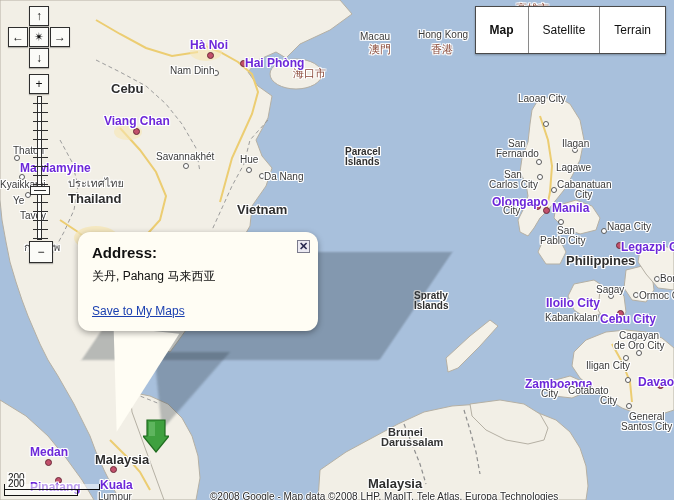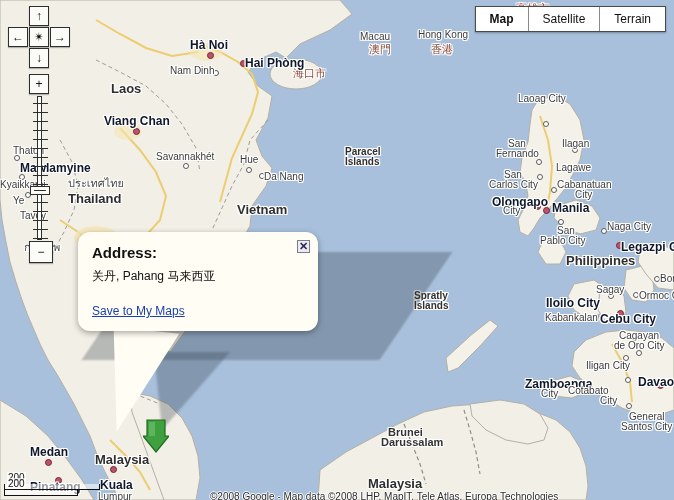--- a/index.html
+++ b/index.html
@@ -29,21 +29,21 @@
     color: #3a3a3a;
     text-shadow:
       1px 0 0 #fff, -1px 0 0 #fff, 0 1px 0 #fff, 0 -1px 0 #fff,
       1px 1px 0 #fff, -1px -1px 0 #fff, 1px -1px 0 #fff, -1px 1px 0 #fff;
     line-height: 1.05;
   }
   .lbl.city  { font-size: 10px; }
   .lbl.ctry  { font-size: 13px; font-weight: bold; color: #2e2e2e; }
   .lbl.ctry-sm { font-size: 11px; font-weight: bold; color: #333; }
   .lbl.sea-lbl { font-size: 10px; font-weight: bold; color: #2f2f2f; }
-  .lbl.big-city { font-size: 12px; font-weight: bold; color: #0f172a; }
+  .lbl.big-city { font-size: 12px; font-weight: bold; color: #6d28d9; }
   .lbl.thai { font-size: 11px; color: #4a4a4a; }
   .lbl.cjk { font-size: 11px; color: #8a4a3a; }
 
   .dot {
     position: absolute;
     width: 6px; height: 6px;
     border-radius: 50%;
     background: #fff;
     border: 1.5px solid #5a5a5a;
   }
@@ -117,21 +117,21 @@
   #maptype-control {
     position: absolute; right: 8px; top: 6px;
     display: flex;
     border: 1px solid #4a4a4a;
     background: #fff;
     box-shadow: 0 1px 2px rgba(0,0,0,0.3);
     z-index: 40;
   }
   .mt-btn {
     font-size: 12px; color: #111;
-    padding: 5px 14px;
+    padding: 16px 14px;
     border-right: 1px solid #8a8a8a;
     background: #fff;
     cursor: pointer;
     text-align: center;
   }
   .mt-btn:last-child { border-right: none; }
   .mt-btn.active { font-weight: bold; }
 
   
   #nav-control { position: absolute; left: 8px; top: 6px; z-index: 40; width: 62px; }
@@ -277,21 +277,21 @@
       <path d="M540,116 L548,140 L552,166 L550,192 L546,212" fill="none" stroke="#eccd72" stroke-width="2"></path>
       <path d="M612,344 L622,362 L630,382 L632,402" fill="none" stroke="#eccd72" stroke-width="2"></path>
       <path d="M110,440 L126,456 L140,472 L150,490" fill="none" stroke="#eccd72" stroke-width="2"></path>
 
       <ellipse cx="96" cy="238" rx="22" ry="12" fill="#f6e6b4" opacity="0.75"></ellipse>
       <ellipse cx="128" cy="132" rx="14" ry="8" fill="#f6e6b4" opacity="0.6"></ellipse>
       <ellipse cx="206" cy="52" rx="16" ry="9" fill="#f6e6b4" opacity="0.6"></ellipse>
     </svg>
 
     <div id="label-layer">
-        <div class="lbl ctry" style="left: 111px; top: 82px;">Laos</div>
+        <div class="lbl ctry" style="left: 111px; top: 82px;">Cebu</div>
         <div class="lbl ctry" style="left: 68px; top: 192px;">Thailand</div>
         <div class="lbl ctry" style="left: 237px; top: 203px;">Vietnam</div>
         <div class="lbl ctry" style="left: 566px; top: 254px;">Philippines</div>
         <div class="lbl ctry" style="left: 95px; top: 453px;">Malaysia</div>
         <div class="lbl ctry" style="left: 368px; top: 477px;">Malaysia</div>
         <div class="lbl ctry-sm" style="left: 388px; top: 427px;">Brunei</div>
         <div class="lbl ctry-sm" style="left: 381px; top: 437px;">Darussalam</div>
         <div class="lbl thai" style="left: 68px; top: 178px;">ประเทศไทย</div>
         <div class="lbl thai" style="left: 24px; top: 242px;">กรุงเทพ</div>
         <div class="lbl cjk" style="left: 431px; top: 44px;">香港</div>

